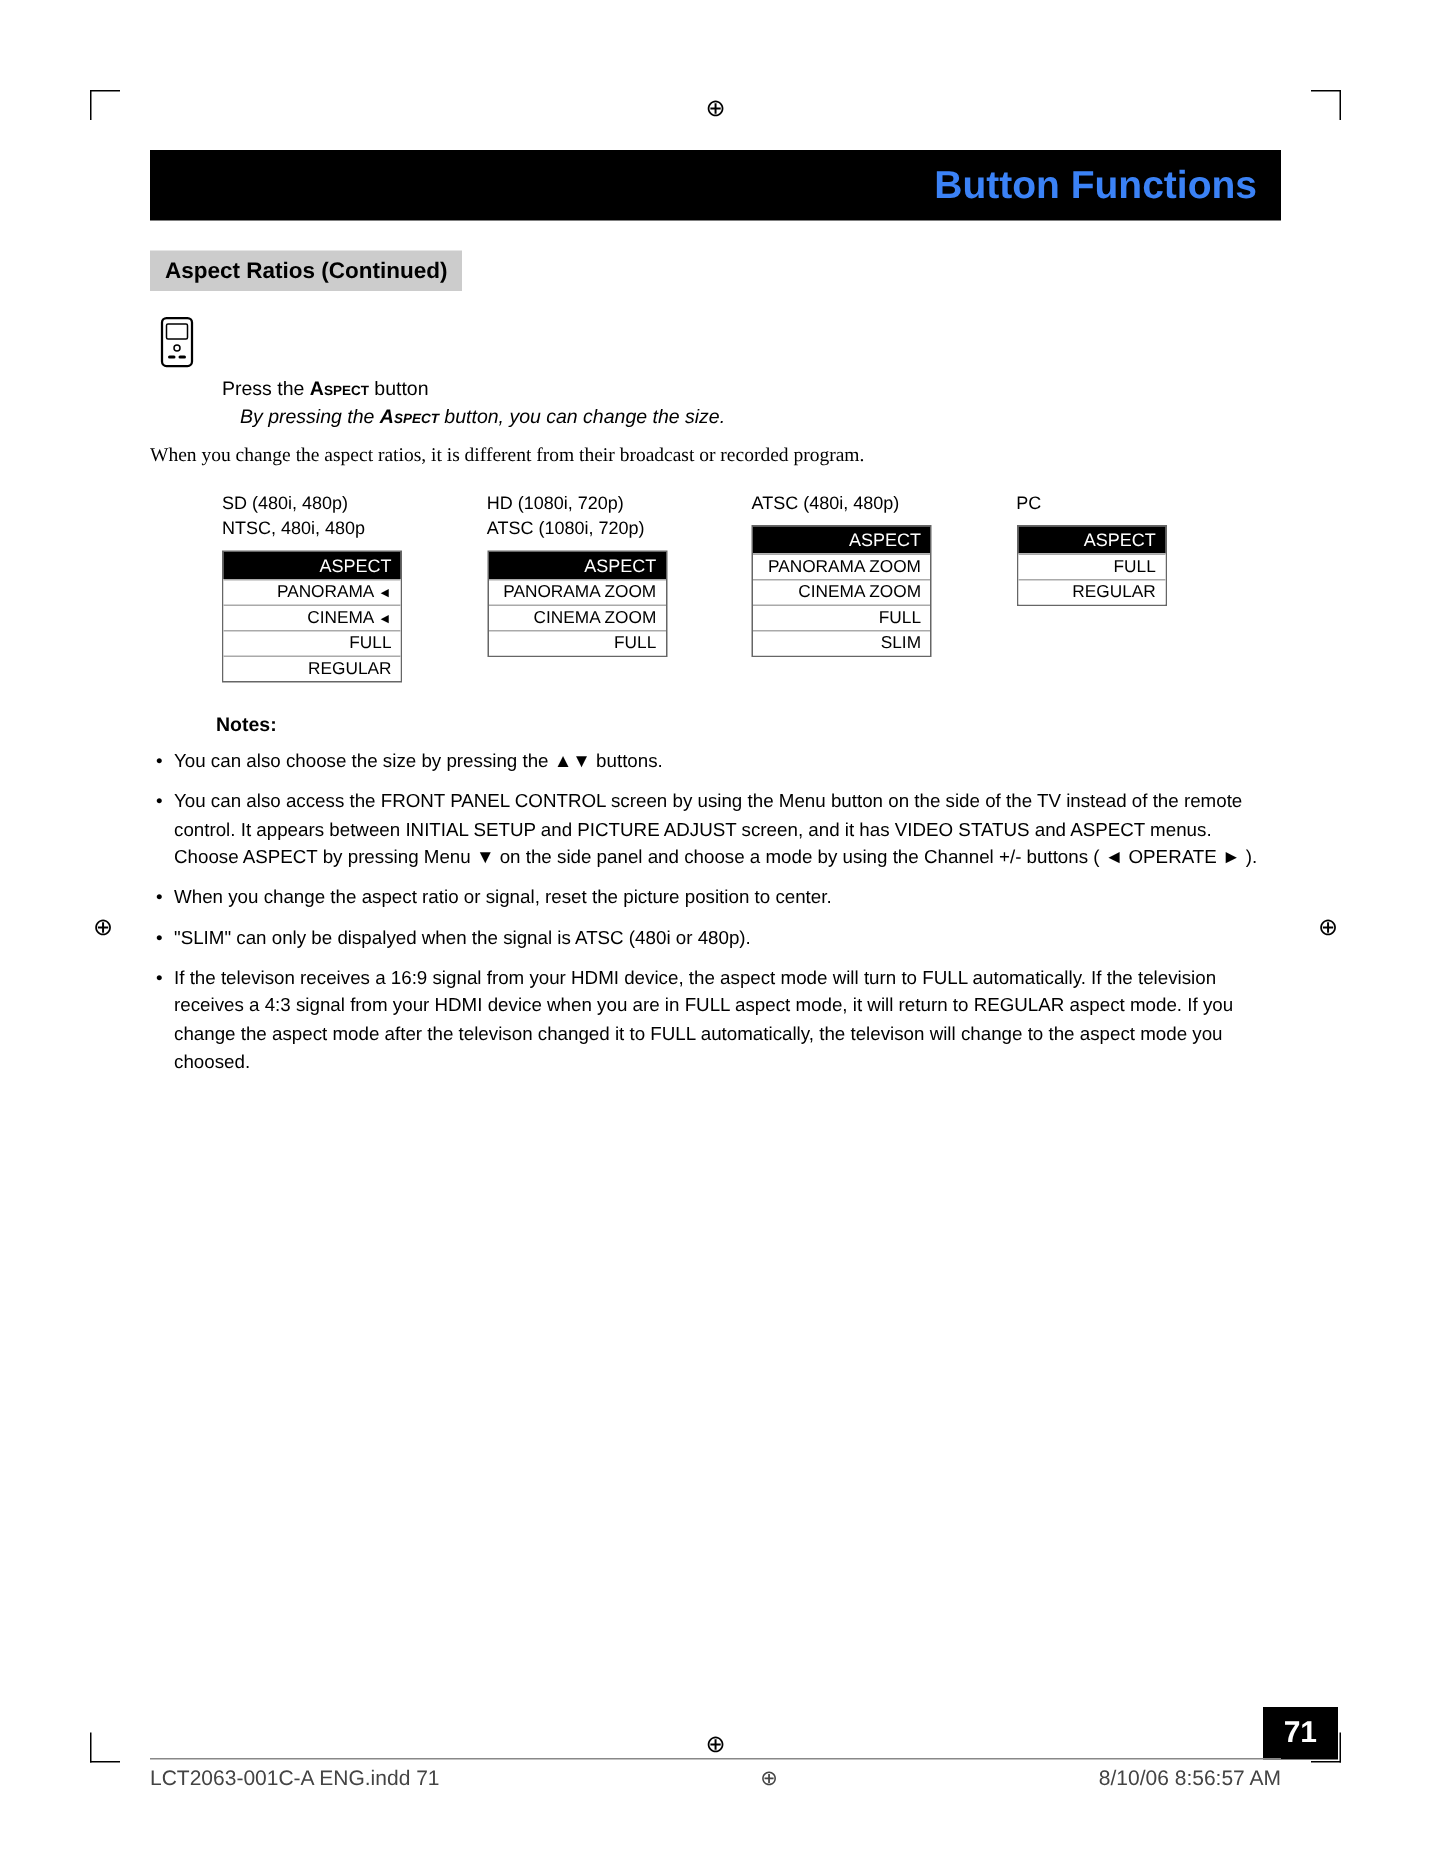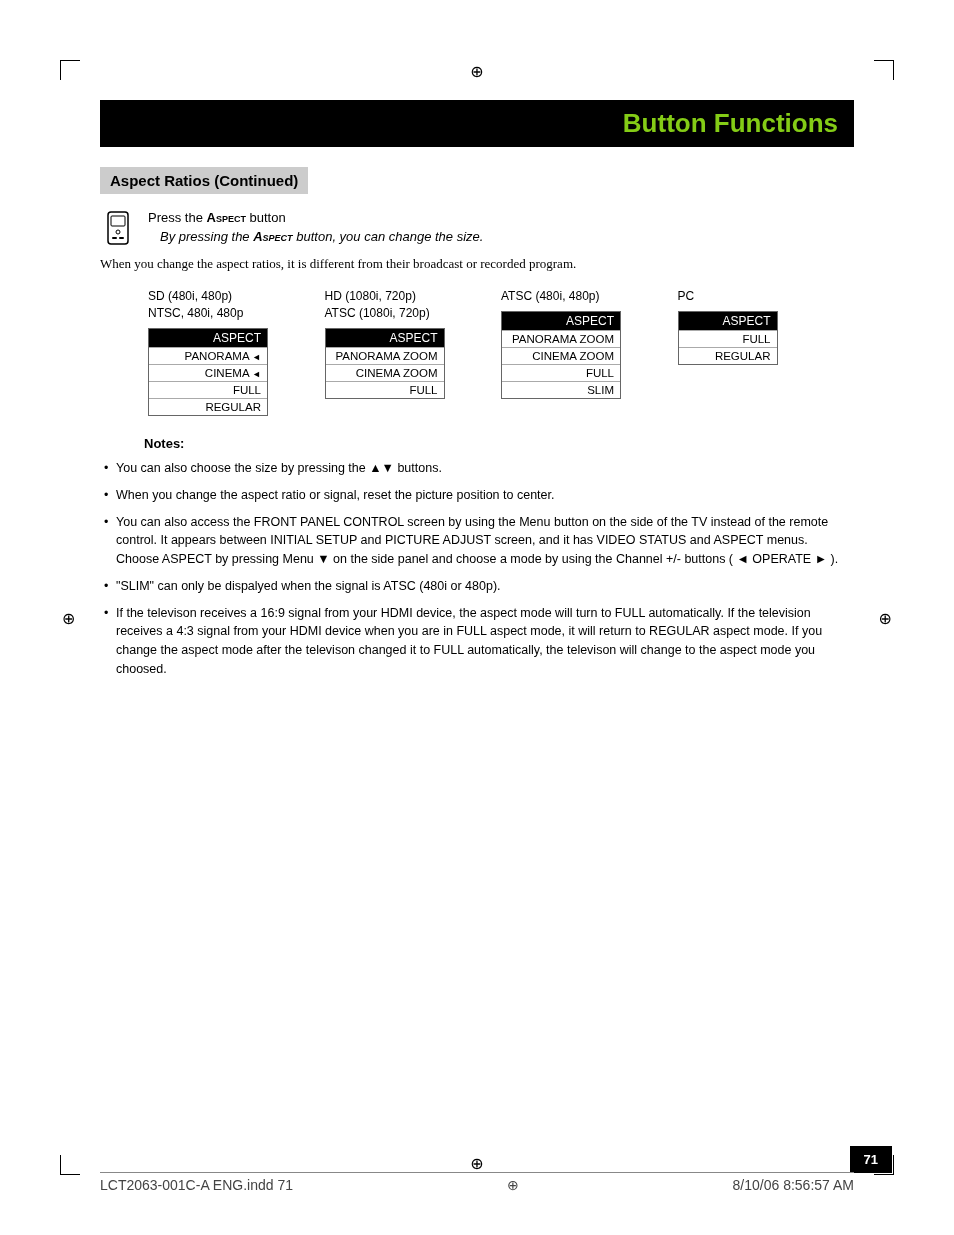--- a/index.html
+++ b/index.html
@@ -39,21 +39,21 @@
       position: absolute;
       top: 100px;
       left: 100px;
       right: 100px;
       bottom: 100px;
     }
 
     
     .title-bar {
       background: #000;
-      color: #84cc16;
+      color: #3b82f6;
       text-align: right;
       padding: 8px 16px;
       font-size: 26px;
       font-weight: bold;
       margin-bottom: 20px;
     }
 
     
     .section-header {
       background: #ccc;
@@ -71,20 +71,21 @@
       margin-bottom: 10px;
     }
     .tv-icon {
       width: 36px;
       height: 36px;
       margin-right: 12px;
       flex-shrink: 0;
     }
     .instruction-text {
       font-size: 13px;
+      margin-top: 41px;
     }
     .instruction-text .press-line {
       margin-bottom: 4px;
       font-size: 13px;
     }
     .instruction-text .sub-line {
       font-style: italic;
       font-size: 13px;
       padding-left: 12px;
     }
@@ -170,21 +171,21 @@
       left: 4px;
     }
 
     
     .page-number {
       position: absolute;
       bottom: 62px;
       right: 62px;
       background: #000;
       color: #fff;
-      font-size: 13px;
+      font-size: 20px;
       font-weight: bold;
       padding: 6px 14px;
     }
 
     
     .footer {
       position: absolute;
       bottom: 42px;
       left: 100px;
       right: 100px;
@@ -324,24 +325,24 @@
   </div>
 
   
   <div class="notes-section">
     <div class="notes-title">Notes:</div>
     <ul class="notes-list">
       <li>
         <span>You can also choose the size by pressing the ▲▼  buttons.</span>
       </li>
       <li>
+        <span>You can also access the FRONT PANEL CONTROL screen by using the Menu button on the side of the TV instead of the remote control.  It appears between INITIAL SETUP and PICTURE ADJUST screen, and it has VIDEO STATUS and ASPECT menus. Choose ASPECT by pressing Menu ▼ on the side panel and choose a mode by using the Channel +/- buttons ( ◄ OPERATE ► ).</span>
+      </li>
+      <li>
         <span>When you change the aspect ratio or signal, reset the picture position to center.</span>
-      </li>
-      <li>
-        <span>You can also access the FRONT PANEL CONTROL screen by using the Menu button on the side of the TV instead of the remote control.  It appears between INITIAL SETUP and PICTURE ADJUST screen, and it has VIDEO STATUS and ASPECT menus. Choose ASPECT by pressing Menu ▼ on the side panel and choose a mode by using the Channel +/- buttons ( ◄ OPERATE ► ).</span>
       </li>
       <li>
         <span>"SLIM" can only be dispalyed when the signal is ATSC (480i or 480p).</span>
       </li>
       <li>
         <span>If the televison receives a 16:9 signal from your HDMI device, the aspect mode will turn to FULL automatically.  If the television receives a 4:3 signal from your HDMI device when you are in FULL aspect mode, it will return to REGULAR aspect mode.  If you change the aspect mode after the televison changed it to FULL automatically, the televison will change to the aspect mode you choosed.</span>
       </li>
     </ul>
   </div>
 

